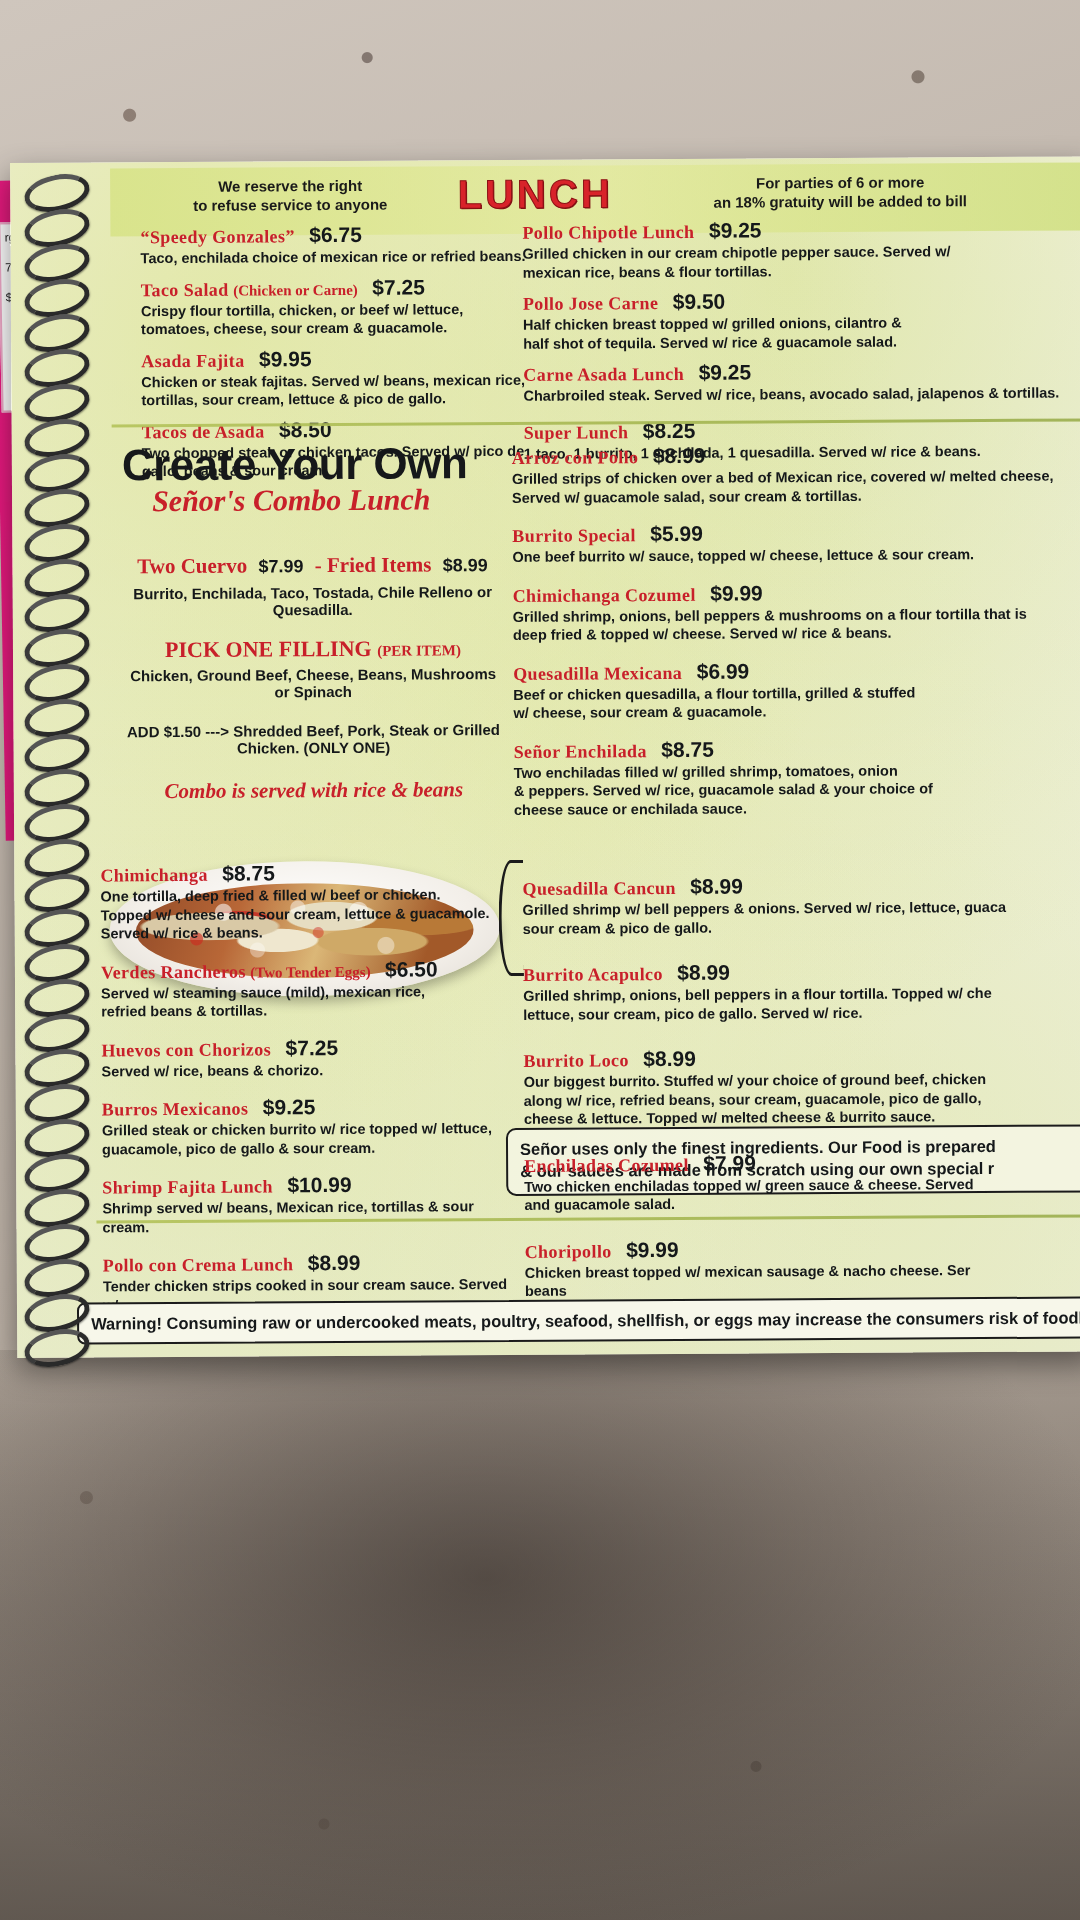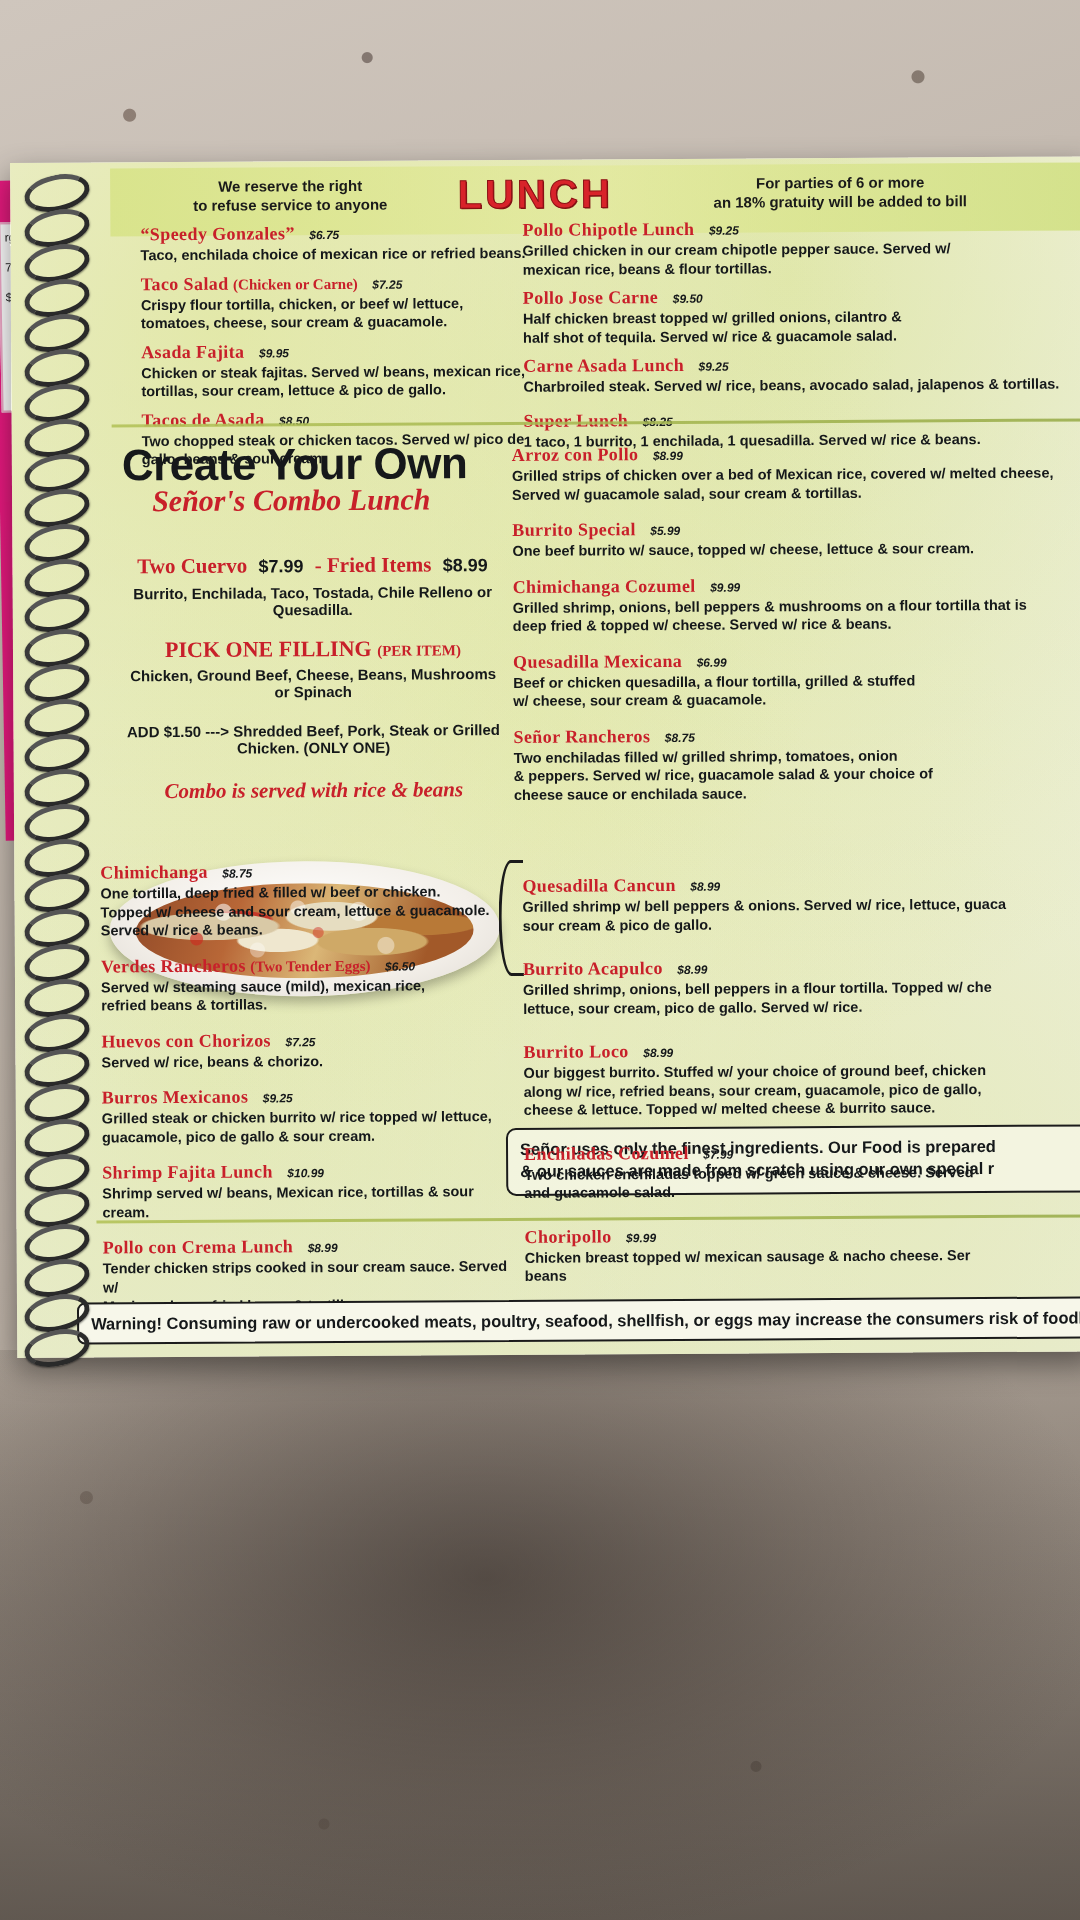--- a/index.html
+++ b/index.html
@@ -159,25 +159,24 @@
   }
   .iqual {
     font-family:"Liberation Serif", serif;
     font-weight:700;
     font-size: 15px;
     color:#c8202a;
   }
   .iprice {
     font-family:"Liberation Sans", sans-serif;
     font-weight: 700;
-    font-size: 12px;
+    font-size: 21px;
     color: #15181a;
     display:inline;
     margin-left: 10px;
-    font-style: italic;
   }
   .idesc {
     font-family:"Liberation Sans", sans-serif;
     font-size: 14.5px;
     line-height: 1.28;
     color: #15181a;
     margin-top: 1px;
     font-weight: 600;
   }
 
@@ -460,21 +459,21 @@
       <div class="idesc" style="white-space:pre-line">Grilled  shrimp, onions, bell peppers &amp; mushrooms on a flour tortilla that is
 deep fried &amp; topped w/ cheese. Served w/ rice &amp; beans.</div>
     </div>
     <div class="item" style="margin-top:16px;">
       <span class="iname">Quesadilla Mexicana</span>
       <span class="iprice">$6.99</span>
       <div class="idesc" style="white-space:pre-line">Beef or chicken quesadilla, a flour tortilla, grilled &amp; stuffed
 w/ cheese, sour cream &amp; guacamole.</div>
     </div>
     <div class="item" style="margin-top:16px;">
-      <span class="iname">Señor Rancheros</span>
+      <span class="iname">Señor Enchilada</span>
       <span class="iprice">$8.75</span>
       <div class="idesc" style="white-space:pre-line">Two  enchiladas filled w/ grilled shrimp, tomatoes, onion
 &amp; peppers. Served w/ rice, guacamole salad &amp; your choice of
 cheese sauce or enchilada sauce.</div>
     </div>
   </div>
 
   <div id="ingredients-box" style="white-space:pre-line">Señor uses only the finest ingredients. Our Food is prepared
 &amp; our sauces are made from scratch using our own special r</div>
 

